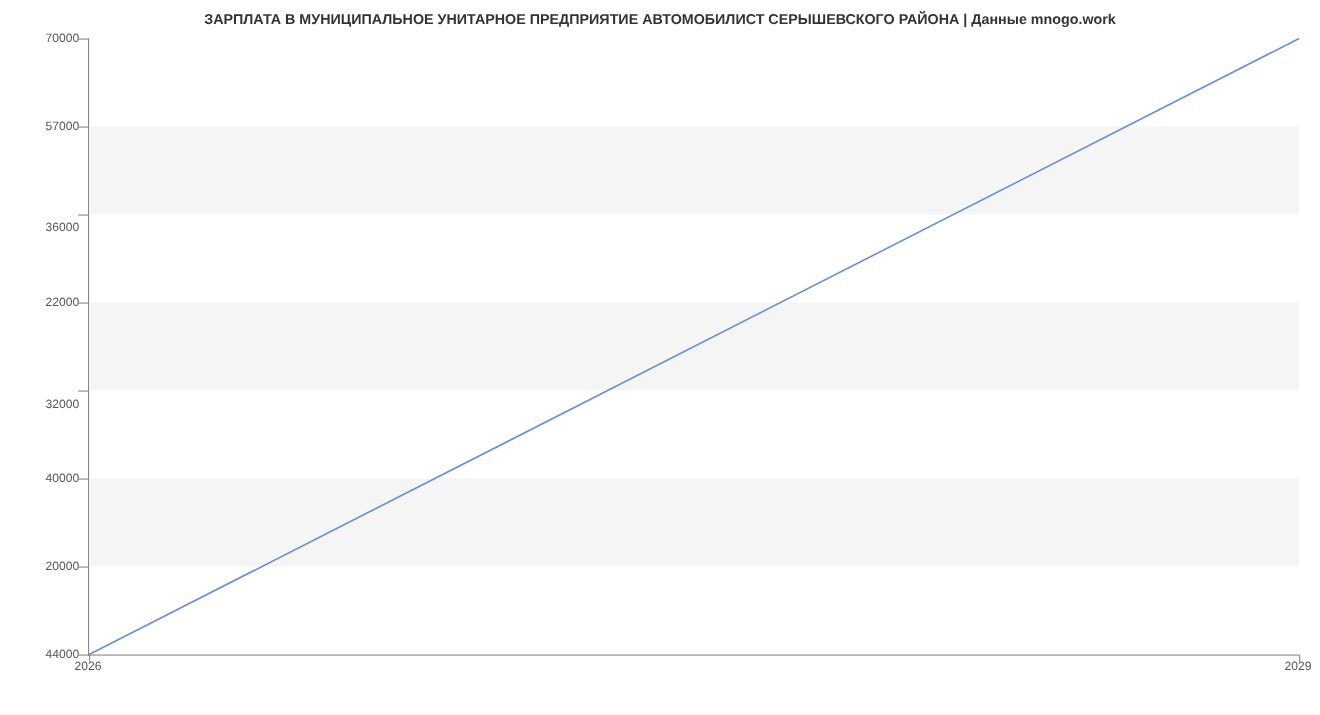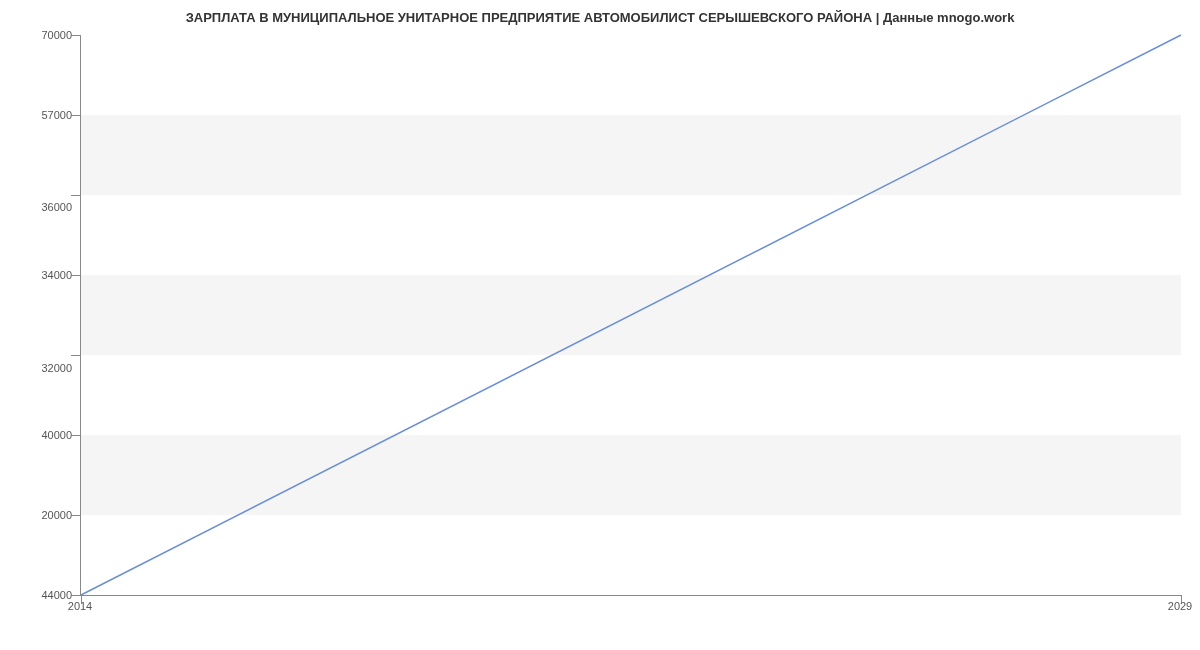--- a/index.html
+++ b/index.html
@@ -81,26 +81,26 @@
 </head>
 <body>
 
 <div class="chart-container">
   <div class="title">ЗАРПЛАТА В МУНИЦИПАЛЬНОЕ УНИТАРНОЕ ПРЕДПРИЯТИЕ АВТОМОБИЛИСТ СЕРЫШЕВСКОГО РАЙОНА | Данные mnogo.work</div>
 
   <div class="y-label" style="top:595px">44000</div>
   <div class="y-label" style="top:515px">20000</div>
   <div class="y-label" style="top:435px">40000</div>
   <div class="y-label" style="top:368px">32000</div>
-  <div class="y-label" style="top:275px">34000</div>
+  <div class="y-label" style="top:275px">22000</div>
   <div class="y-label" style="top:207px">36000</div>
   <div class="y-label" style="top:115px">57000</div>
   <div class="y-label" style="top:35px">70000</div>
 
-  <div class="x-label" style="left:80px">2014</div>
+  <div class="x-label" style="left:80px">2026</div>
   <div class="x-label" style="left:1180px">2029</div>
 
   <div class="plot-area">
 
     <div class="band" style="top:400px;height:80px"></div>
     <div class="band" style="top:240px;height:80px"></div>
     <div class="band" style="top:80px;height:80px"></div>
 
     <div class="y-tick" style="top:560px"></div>
     <div class="y-tick" style="top:480px"></div>

